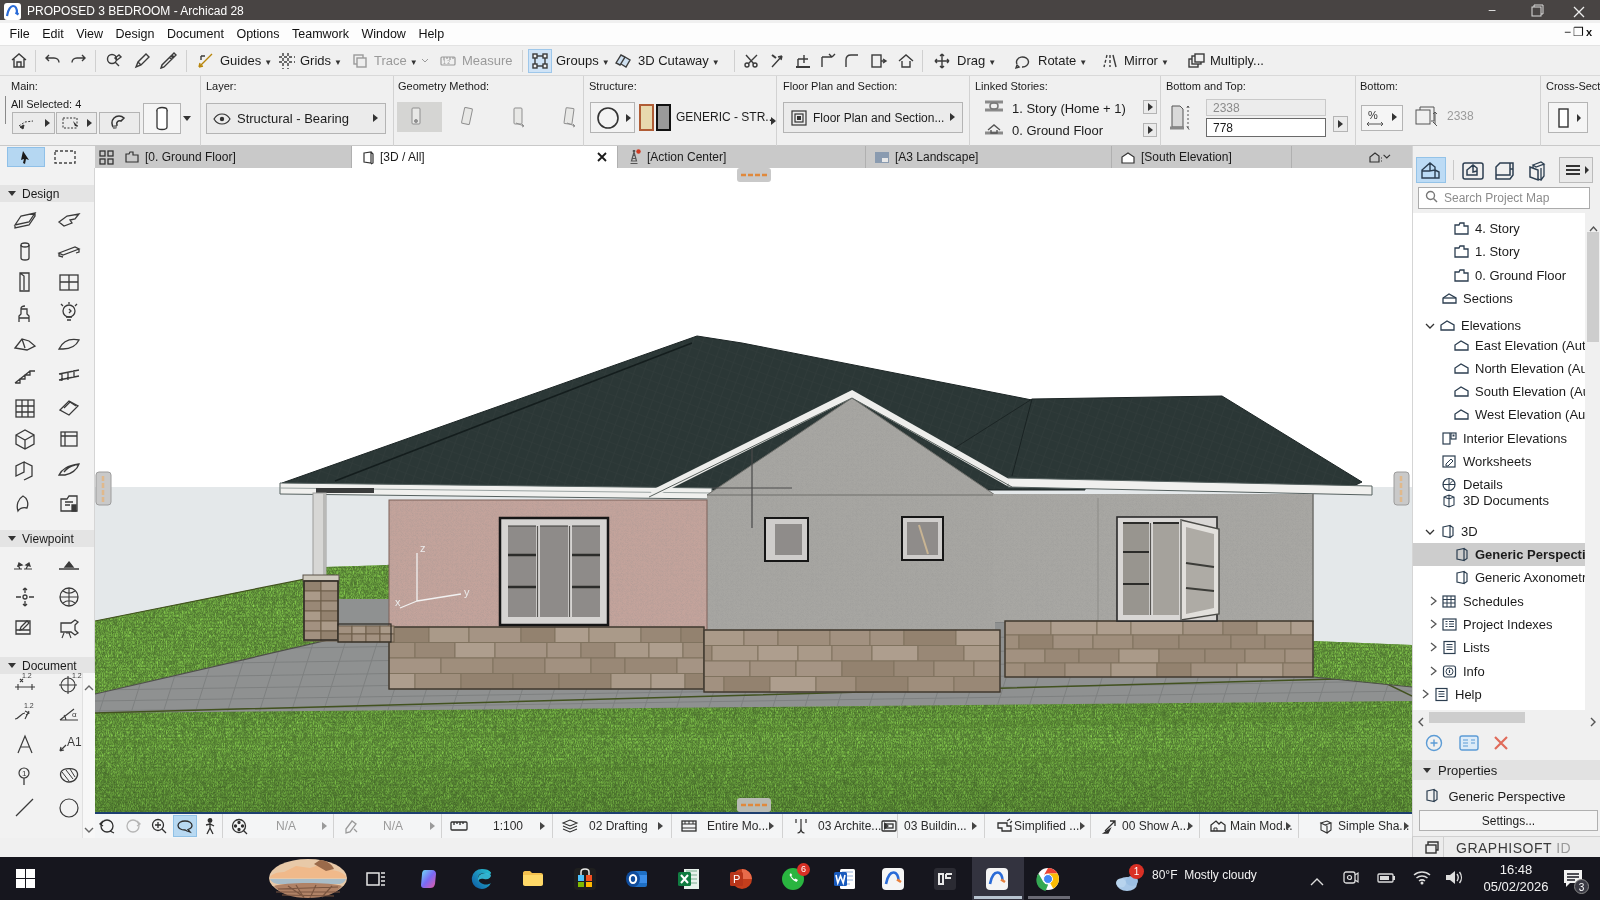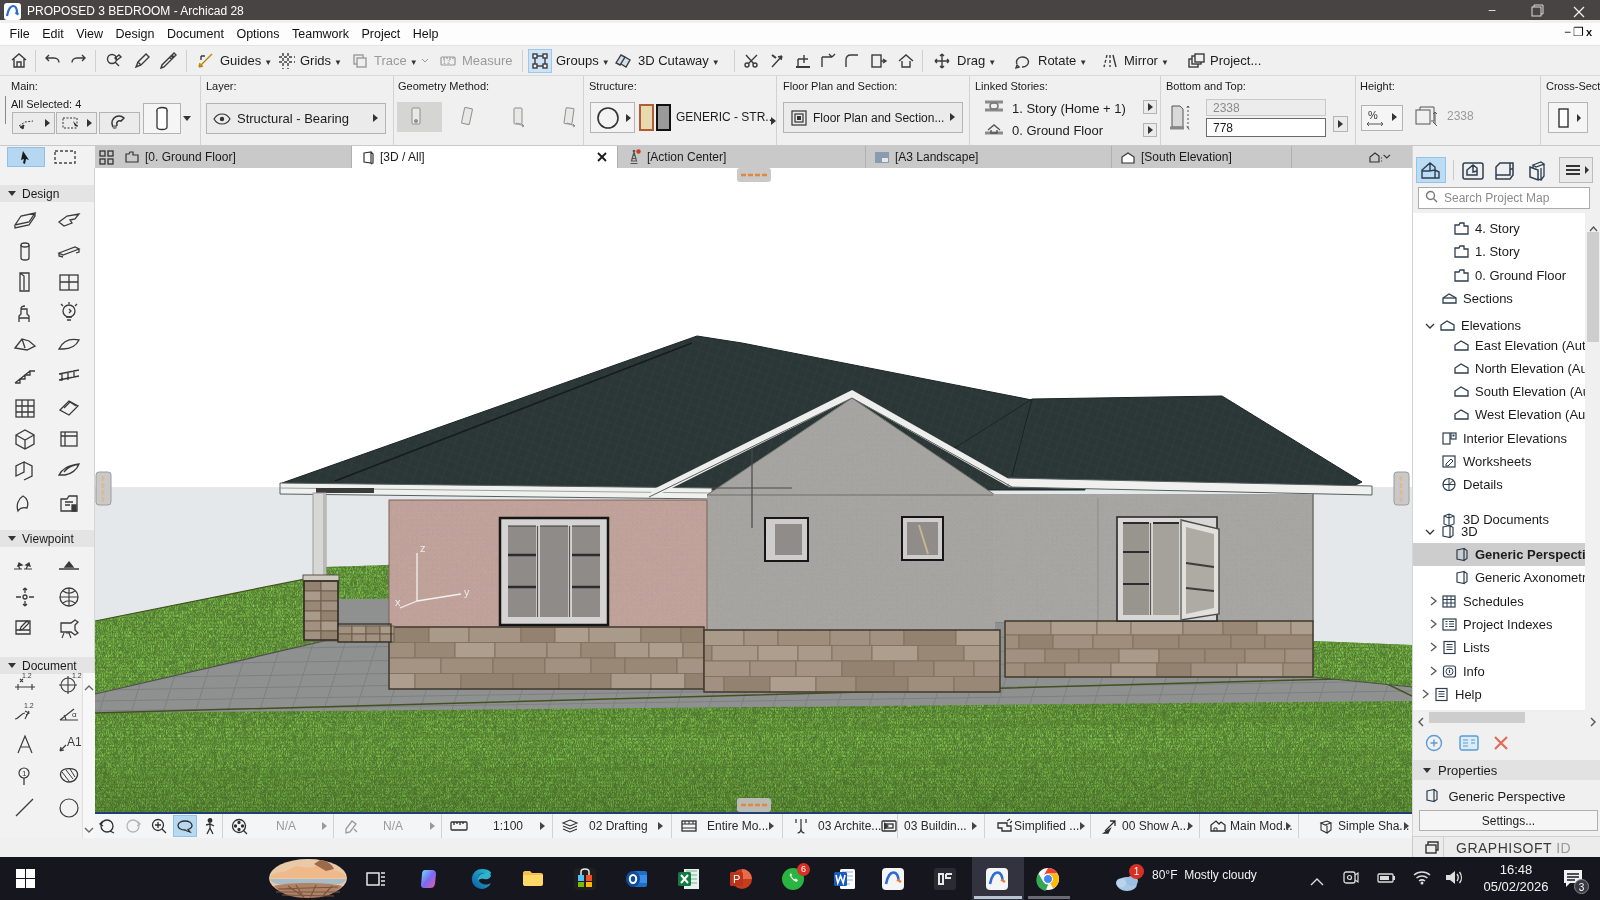--- a/index.html
+++ b/index.html
@@ -43,21 +43,21 @@
         </svg></div>
 </div>
 <div id="menubar" class="abs">
 <div class="menu-item">File</div>
 <div class="menu-item">Edit</div>
 <div class="menu-item">View</div>
 <div class="menu-item">Design</div>
 <div class="menu-item">Document</div>
 <div class="menu-item">Options</div>
 <div class="menu-item">Teamwork</div>
-<div class="menu-item">Project</div>
+<div class="menu-item">Window</div>
 <div class="menu-item">Help</div>
 <div class="abs" style="right:6px;top:2px;color:#111;font-size:12px;letter-spacing:2px">−❐<b style="font-size:11px">x</b></div>
 </div>
 <div id="toolbar" class="abs">
 <div class="abs" style="left:9px;top:5px"><svg width="20" height="20" viewBox="0 0 20 20" style="">
           <g stroke="#3b3b3b" fill="none" stroke-width="1.4">
             <path d="M3 9L10 3l7 6M5 8v8h10V8M8 16v-5h4v5"></path>
           </g>
         </svg></div>
 <div class="abs" style="left:35px;top:4px;width:1px;height:22px;background:#d0d0d0"></div>
@@ -199,21 +199,21 @@
           </g>
         </svg></div>
 <div class="abs" style="left:1124px;top:7px;font-size:13px;color:#1c1c1c">Mirror<span class="caret">▼</span></div>
 <div class="abs" style="left:1186px;top:5px"><svg width="20" height="20" viewBox="0 0 20 20" style="">
           <g stroke="#3b3b3b" fill="none" stroke-width="1.4">
             <rect x="3" y="8" width="9" height="8"></rect>
             <rect x="6" y="5" width="9" height="8" fill="#f0f0f0"></rect>
             <rect x="9" y="3" width="9" height="8" fill="#f0f0f0"></rect>
           </g>
         </svg></div>
-<div class="abs" style="left:1210px;top:7px;font-size:13px;color:#1c1c1c">Project...</div>
+<div class="abs" style="left:1210px;top:7px;font-size:13px;color:#1c1c1c">Multiply...</div>
 </div>
 <div id="infobox" class="abs">
 <div class="ib-label" style="left:11px">Main:</div>
 <div class="abs" style="left:11px;top:22px;font-size:11px;color:#1a1a1a">All Selected: 4</div>
 <div class="abs" style="left:5px;top:20px;width:1px;height:28px;background:#8a8a8a"></div>
 <div class="btn abs" style="left:12px;top:36px;width:43px;height:22px">
         <svg width="34" height="16" viewBox="0 0 34 16" style="">
           <g stroke="#333" fill="none">
             <path d="M2 11l6-4 8-1" stroke-dasharray="2 1.5"></path>
             <path d="M3 12l4-2-1 4z" fill="#333"></path>
@@ -338,21 +338,21 @@
           <path d="M2 26h14" stroke="#888" stroke-width="3"></path>
         </svg></div>
 <div class="abs" style="left:1206px;top:23px;width:120px;height:17px;background:#ececec;border:1px solid #c9c9c9;font-size:12px;color:#8a8a8a;padding:1px 0 0 6px">2338</div>
 <div class="abs" style="left:1206px;top:42px;width:120px;height:19px;background:#fff;border:1px solid #6a6a6a;font-size:12px;color:#1a1a1a;padding:2px 0 0 6px">778</div>
 <div class="btn abs" style="left:1333px;top:40px;width:15px;height:16px">
         <svg width="7" height="10" viewBox="0 0 7 10" style="">
           <path d="M1 1l5 4-5 4z" fill="#333"></path>
         </svg>
       </div>
 <div class="ib-sep" style="left:1355px"></div>
-<div class="ib-label" style="left:1360px">Height:</div>
+<div class="ib-label" style="left:1360px">Bottom:</div>
 <div class="btn abs" style="left:1361px;top:29px;width:42px;height:26px;background:#f5f5f5">
         <svg width="36" height="20" viewBox="0 0 36 20" style="">
           <text x="4" y="11" font-size="11" fill="#333">%</text>
           <path d="M3 16h16M3 16l2-2M3 16l2 2M19 16l-2-2M19 16l-2 2" stroke="#555" fill="none"></path>
           <path d="M28 5l5 4-5 4z" fill="#333"></path>
         </svg>
       </div>
 <div class="abs" style="left:1413px;top:28px"><svg width="28" height="28" viewBox="0 0 28 28" style="">
           <rect x="3" y="6" width="14" height="14" fill="none" stroke="#555"></rect>
           <path d="M7 6V3h14v14h-3" fill="none" stroke="#555"></path>
@@ -1166,21 +1166,21 @@
 <div class="tree-row" style="top:327px;">
 <span style="margin-left:28px"></span>
 <span style="margin-right:5px;display:inline-flex">
           <svg width="17" height="15" viewBox="0 0 17 15" style="">
             <circle cx="8" cy="7.5" r="6" fill="none" stroke="#2c3e50" stroke-width="1.2"></circle>
             <path d="M8 1.5v12M2 7.5h12M8 7.5l4-4" stroke="#2c3e50" stroke-width="1"></path>
           </svg>
         </span>
         <span style="white-space:nowrap;overflow:hidden">Details</span>
       </div>
-<div class="tree-row" style="top:362px;align-items:center;">
+<div class="tree-row" style="top:343px;align-items:center;">
 <span style="margin-left:28px"></span>
 <span style="margin-right:5px;display:inline-flex">
           <svg width="17" height="15" viewBox="0 0 17 15" style="">
             <path d="M3 4l5-2 5 2v8l-5 2-5-2zM8 2v12M3 4l5 2 5-2" fill="none" stroke="#2c3e50" stroke-width="1.1"></path>
           </svg>
         </span>
         <span style="white-space:nowrap;overflow:hidden">3D Documents</span>
       </div>
 <div class="tree-row" style="top:374px;">
 <span style="margin-left:12px"><svg width="10" height="8" viewBox="0 0 10 8" style="">

